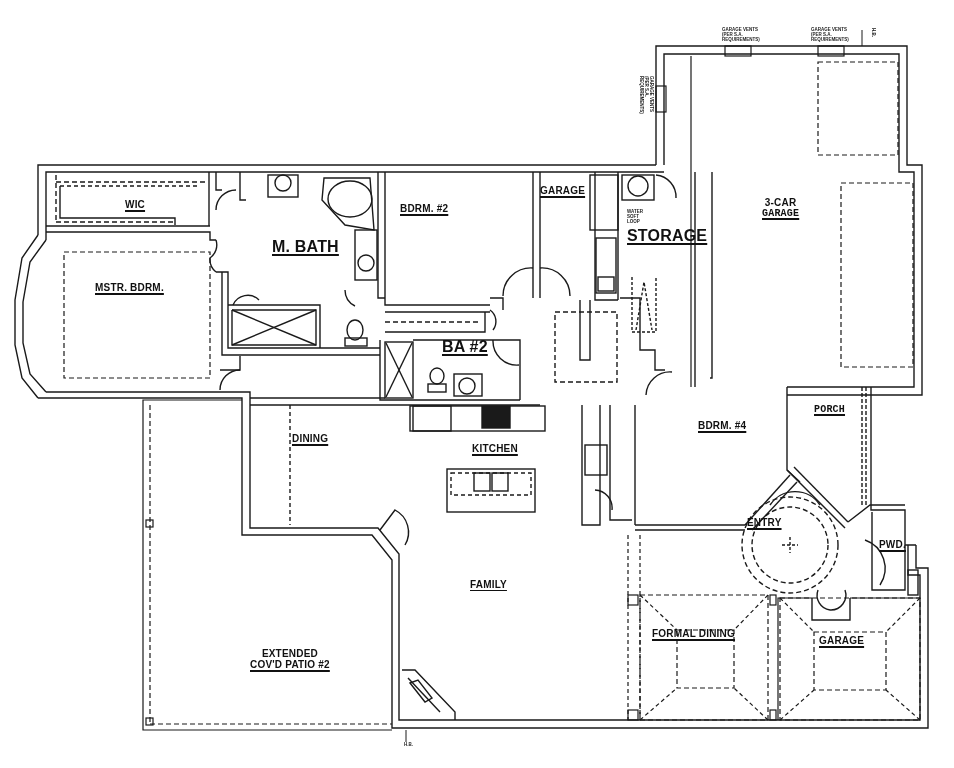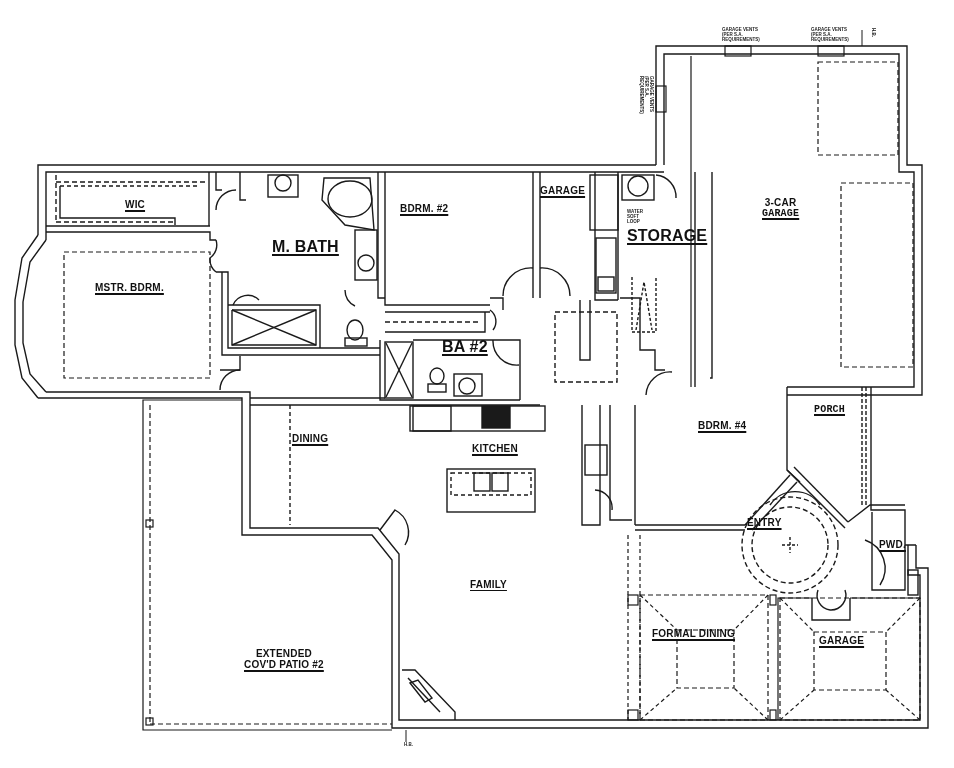--- a/index.html
+++ b/index.html
@@ -230,21 +230,21 @@
   <div style="text-decoration:underline;text-decoration-thickness:2px;font-family:Liberation Mono, monospace;">GARAGE</div>
 </div>
 <div class="lbl md" style="left:442px;top:339px;">BA #2</div>
 <div class="lbl sm" style="left:292px;top:434px;">DINING</div>
 <div class="lbl sm" style="left:472px;top:444px;">KITCHEN</div>
 <div class="lbl sm" style="left:698px;top:421px;">BDRM. #4</div>
 <div class="lbl sm" style="left:814px;top:405px;font-family:Liberation Mono, monospace;">PORCH</div>
 <div class="lbl sm" style="left:747px;top:518px;">ENTRY</div>
 <div class="lbl sm" style="left:879px;top:540px;">PWD.</div>
 <div class="lbl sm" style="left:470px;top:580px;text-decoration:underline;">FAMILY</div>
-<div class="lbl sm" style="left:244px;top:649px;text-decoration:none;">
+<div class="lbl sm" style="left:250px;top:649px;text-decoration:none;">
   <div>EXTENDED</div>
   <div style="text-decoration:underline;text-decoration-thickness:2px;">COV'D PATIO #2</div>
 </div>
 <div class="lbl sm" style="left:652px;top:629px;">FORMAL DINING</div>
 <div class="lbl sm" style="left:819px;top:636px;">GARAGE</div>
 
 <div class="note" style="left:627px;top:209px;">
   <div>WATER</div>
   <div>SOFT</div>
   <div>LOOP</div>

